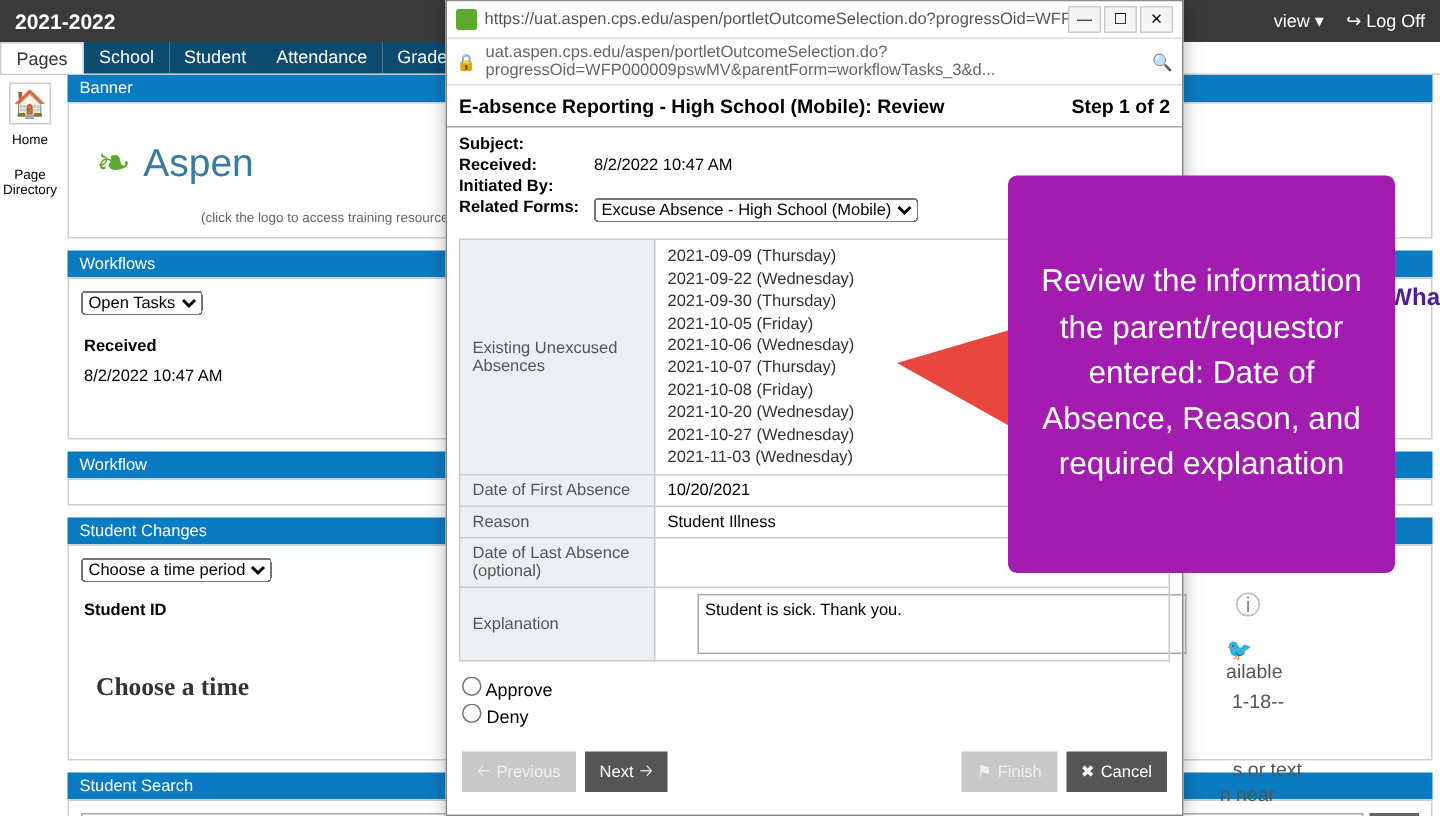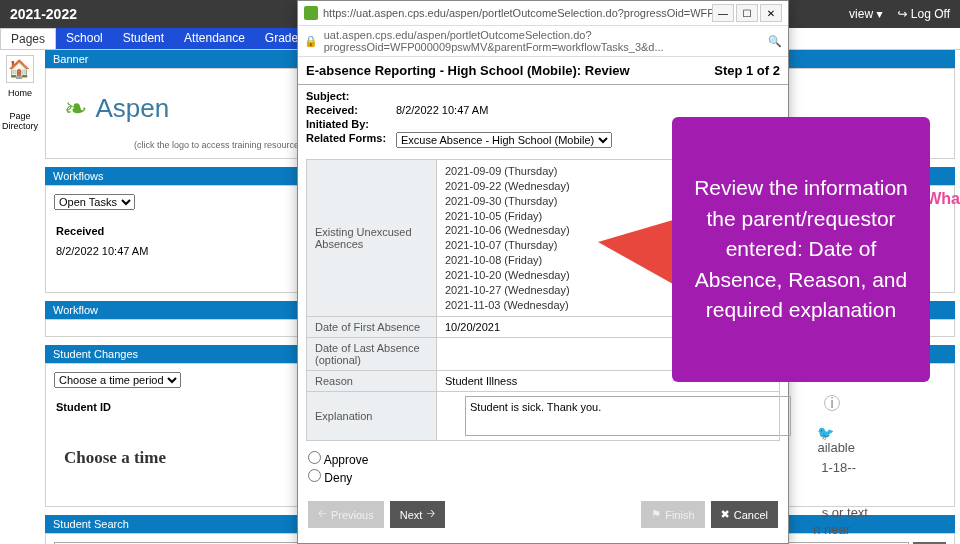--- a/index.html
+++ b/index.html
@@ -5,21 +5,21 @@
   * { box-sizing: border-box; margin: 0; padding: 0; }
   body { font-family: Arial, sans-serif; font-size: 11px; background: #fff; width: 960px; height: 544px; overflow: hidden; position: relative; }
   .topbar { background: #3a3a3a; color: #fff; height: 28px; display: flex; align-items: center; padding: 0 10px; justify-content: space-between; }
   .topbar-left { display: flex; gap: 20px; align-items: center; }
   .topbar-year { font-weight: bold; font-size: 14px; }
   .topbar-right { display: flex; gap: 15px; align-items: center; font-size: 12px; }
   .logoff { cursor: pointer; }
   .tabs { display: flex; background: #fff; border-bottom: 1px solid #ccc; height: 22px; }
   .tab { padding: 3px 10px; font-size: 12px; cursor: pointer; text-align: center; }
   .tab.pages { background: #fff; color: #333; border: 1px solid #ccc; border-bottom: none; }
-  .tab.blue { background: #1d4ed8; color: #fff; }
+  .tab.blue { background: #0c4a6e; color: #fff; }
   .main { display: flex; }
   .leftcol { width: 40px; padding: 5px 3px; display: flex; flex-direction: column; align-items: center; gap: 5px; }
   .home-icon { width: 28px; height: 28px; border: 1px solid #ccc; display: flex; align-items: center; justify-content: center; font-size: 18px; cursor: pointer; }
   .lefttxt { font-size: 9px; text-align: center; }
   .content { flex: 1; padding: 0 5px; }
   .panel { margin-bottom: 8px; }
   .panel-head { background: #0a7bc1; color: #fff; padding: 3px 8px; font-size: 11px; }
   .panel-body { background: #fff; border: 1px solid #d0d0d0; padding: 8px; }
   .aspen-logo { display: flex; align-items: center; gap: 8px; padding: 15px 10px; }
   .leaf { color: #5fa82e; font-size: 28px; }
@@ -63,21 +63,21 @@
   .btn.next { background: #555; color: #fff; }
   .btn.finish { background: #c8c8c8; color: #f0f0f0; }
   .btn.cancel { background: #555; color: #fff; }
   .spacer { flex: 1; }
 
   
   .callout { position: absolute; top: 117px; left: 672px; width: 258px; height: 265px; background: #a21caf; color: #fff; border-radius: 6px; padding: 25px 20px; font-family: sans-serif; font-size: 21px; text-align: center; line-height: 1.45; display: flex; align-items: center; justify-content: center; }
   .callout-tail { position: absolute; top: 220px; left: 598px; width: 0; height: 0; border-right: 75px solid #e7473c; border-top: 22px solid transparent; border-bottom: 42px solid transparent; }
 
   .right-strip { position: absolute; right: 0; top: 150px; width: 170px; font-size: 12px; color: #333; }
-  .wha { color: #ec4899; font-weight: bold; font-size: 16px; position: absolute; right: 0; top: 40px; }
+  .wha { color: #4c1d95; font-weight: bold; font-size: 16px; position: absolute; right: 0; top: 40px; }
   .info-ico { position: absolute; right: 120px; top: 395px; font-size: 14px; color: #888; border: 1px solid #bbb; border-radius: 50%; width: 16px; height: 16px; display: flex; align-items: center; justify-content: center; }
   .tw { position: absolute; right: 125px; top: 425px; color: #7fbce6; font-size: 14px; }
   .rtxt1 { position: absolute; right: 105px; top: 440px; color: #555; font-size: 13px; }
   .rtxt2 { position: absolute; right: 104px; top: 460px; color: #555; font-size: 13px; }
   .rtxt3 { position: absolute; right: 92px; top: 505px; color: #555; font-size: 13px; }
   .rtxt4 { position: absolute; right: 110px; top: 522px; color: #555; font-size: 13px; }
 </style>
 </head>
 <body>
 
@@ -239,26 +239,26 @@
               <div>2021-10-27 (Wednesday)</div>
               <div>2021-11-03 (Wednesday)</div>
             </div>
           </td>
     </tr>
     <tr>
       <td class="lbl">Date of First Absence</td>
       <td>10/20/2021</td>
     </tr>
     <tr>
+      <td class="lbl">Reason</td>
+      <td>Student Illness</td>
+    </tr>
+    <tr>
       <td class="lbl">Date of Last Absence (optional)</td>
       <td></td>
-    </tr>
-    <tr>
-      <td class="lbl">Reason</td>
-      <td>Student Illness</td>
     </tr>
     <tr>
       <td class="lbl">Explanation</td>
       <td>
             <div class="textarea">Student is sick. Thank you.</div>
           </td>
     </tr>
   </tbody>
     </table>
   <div class="radios">

